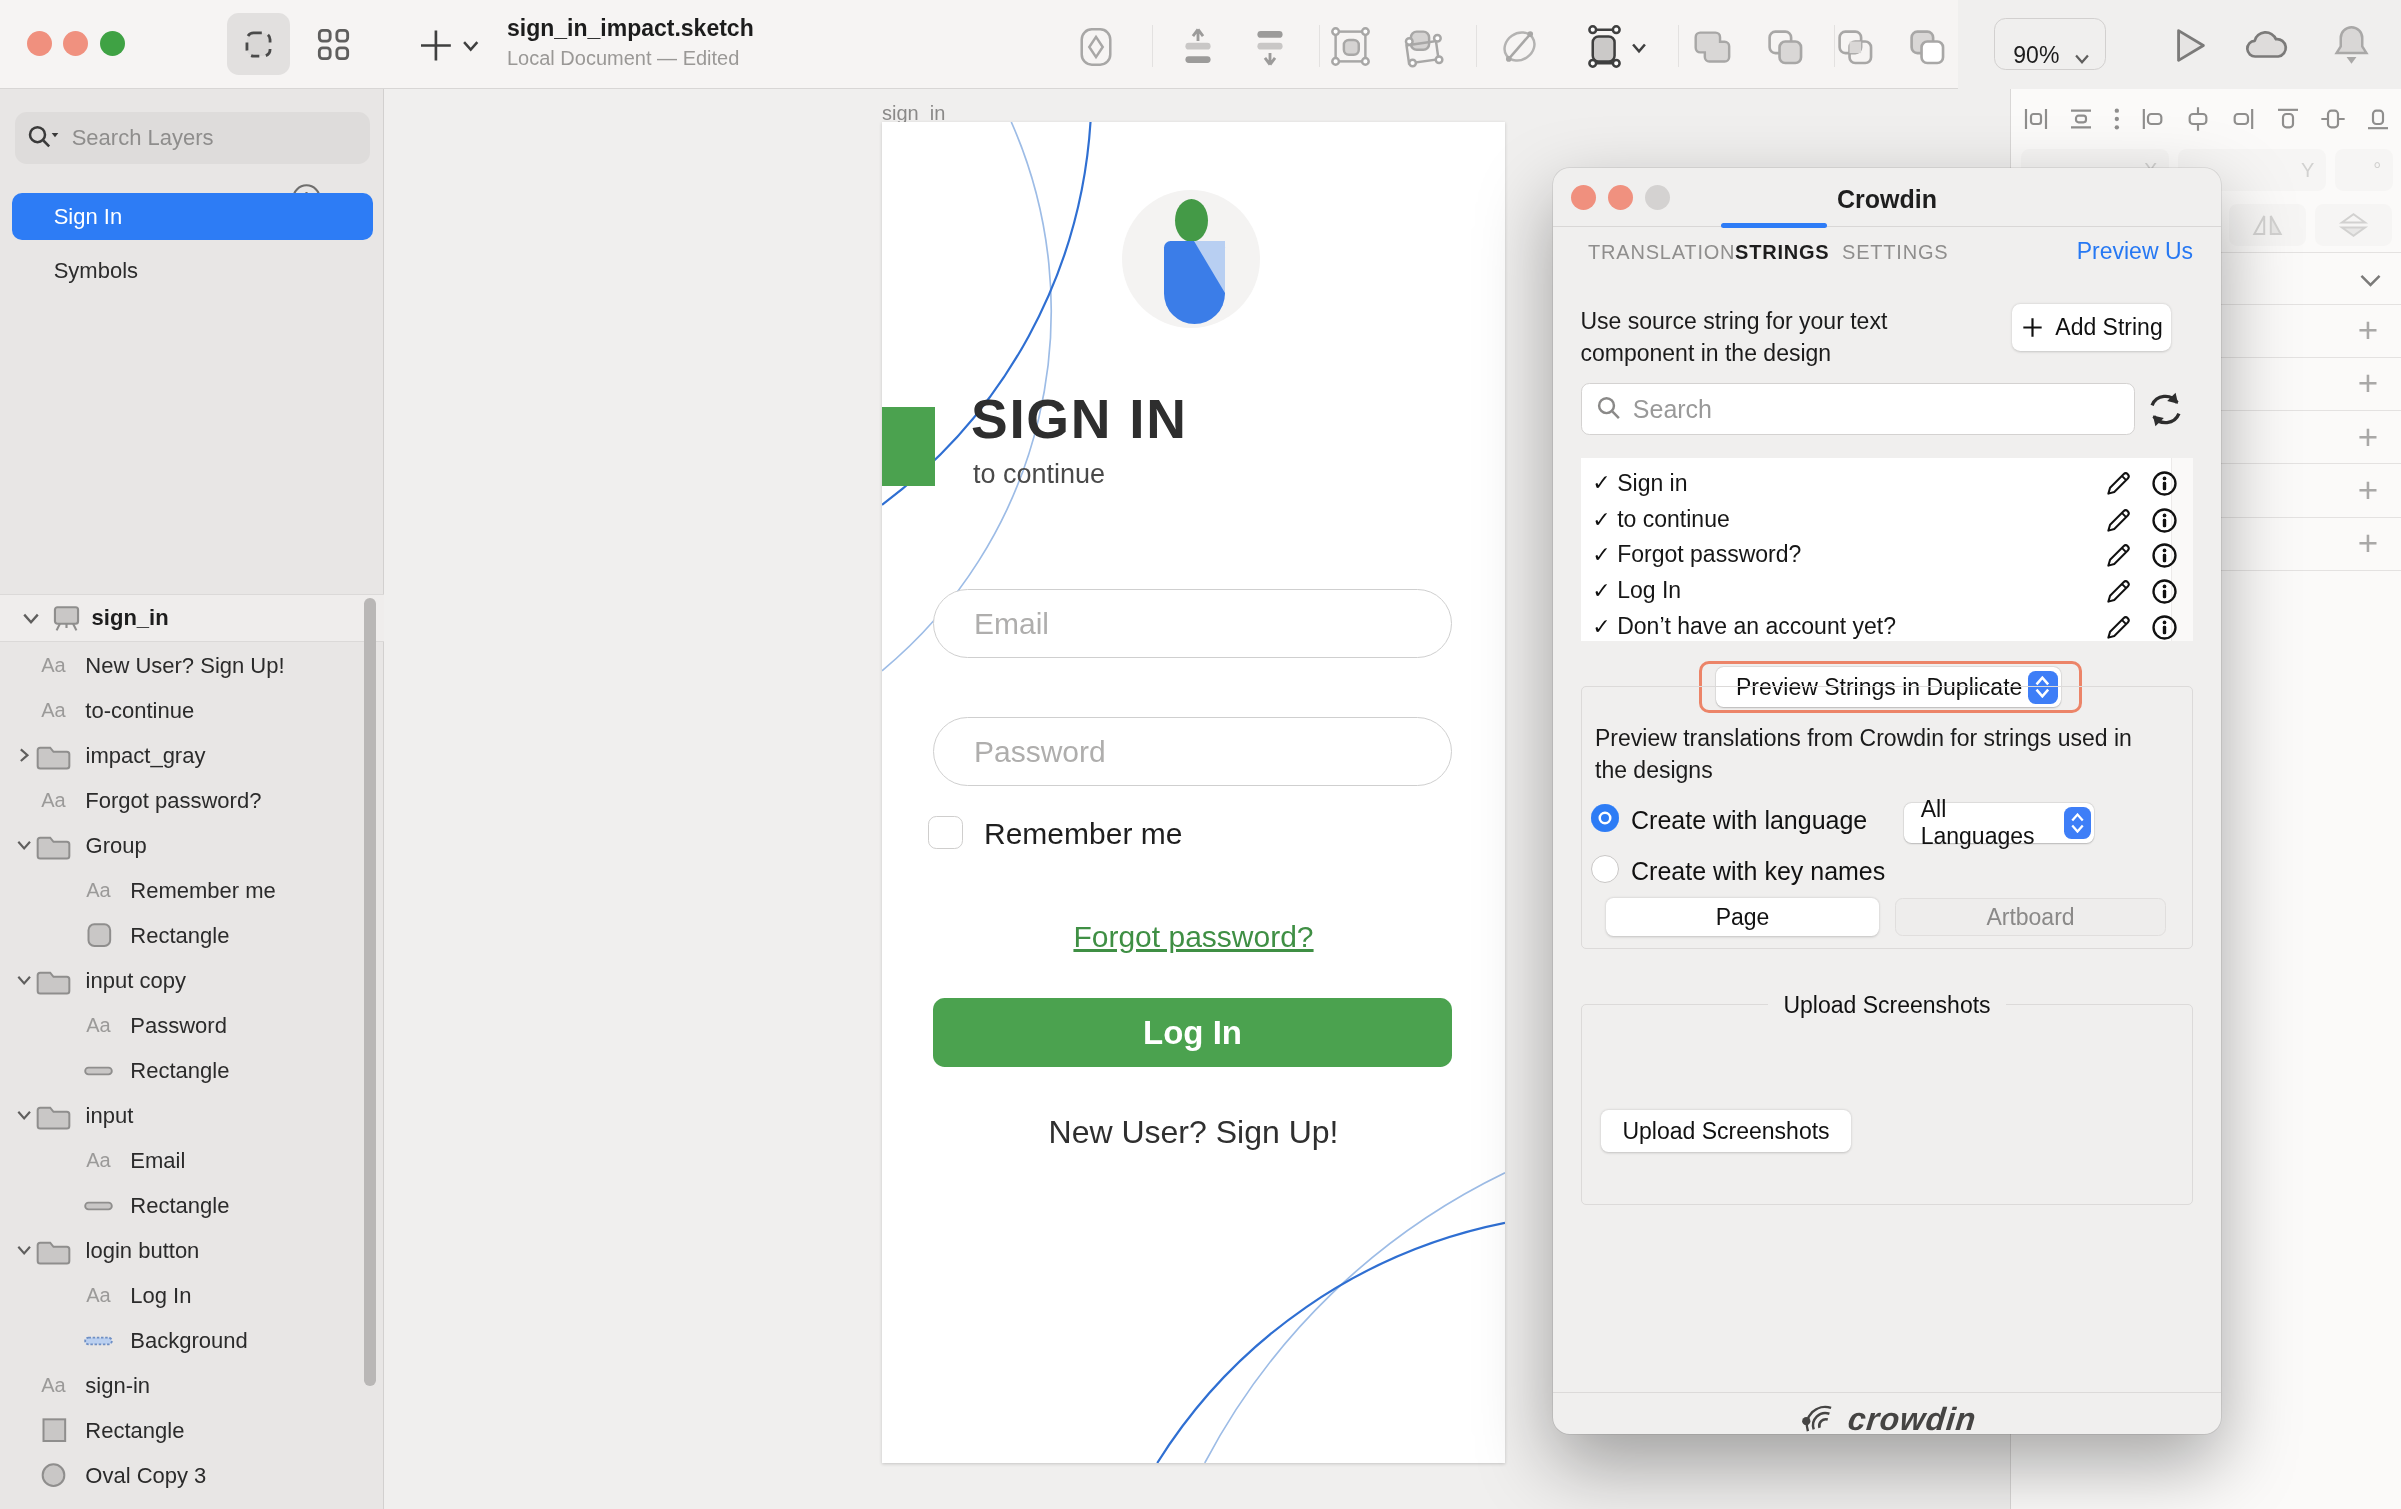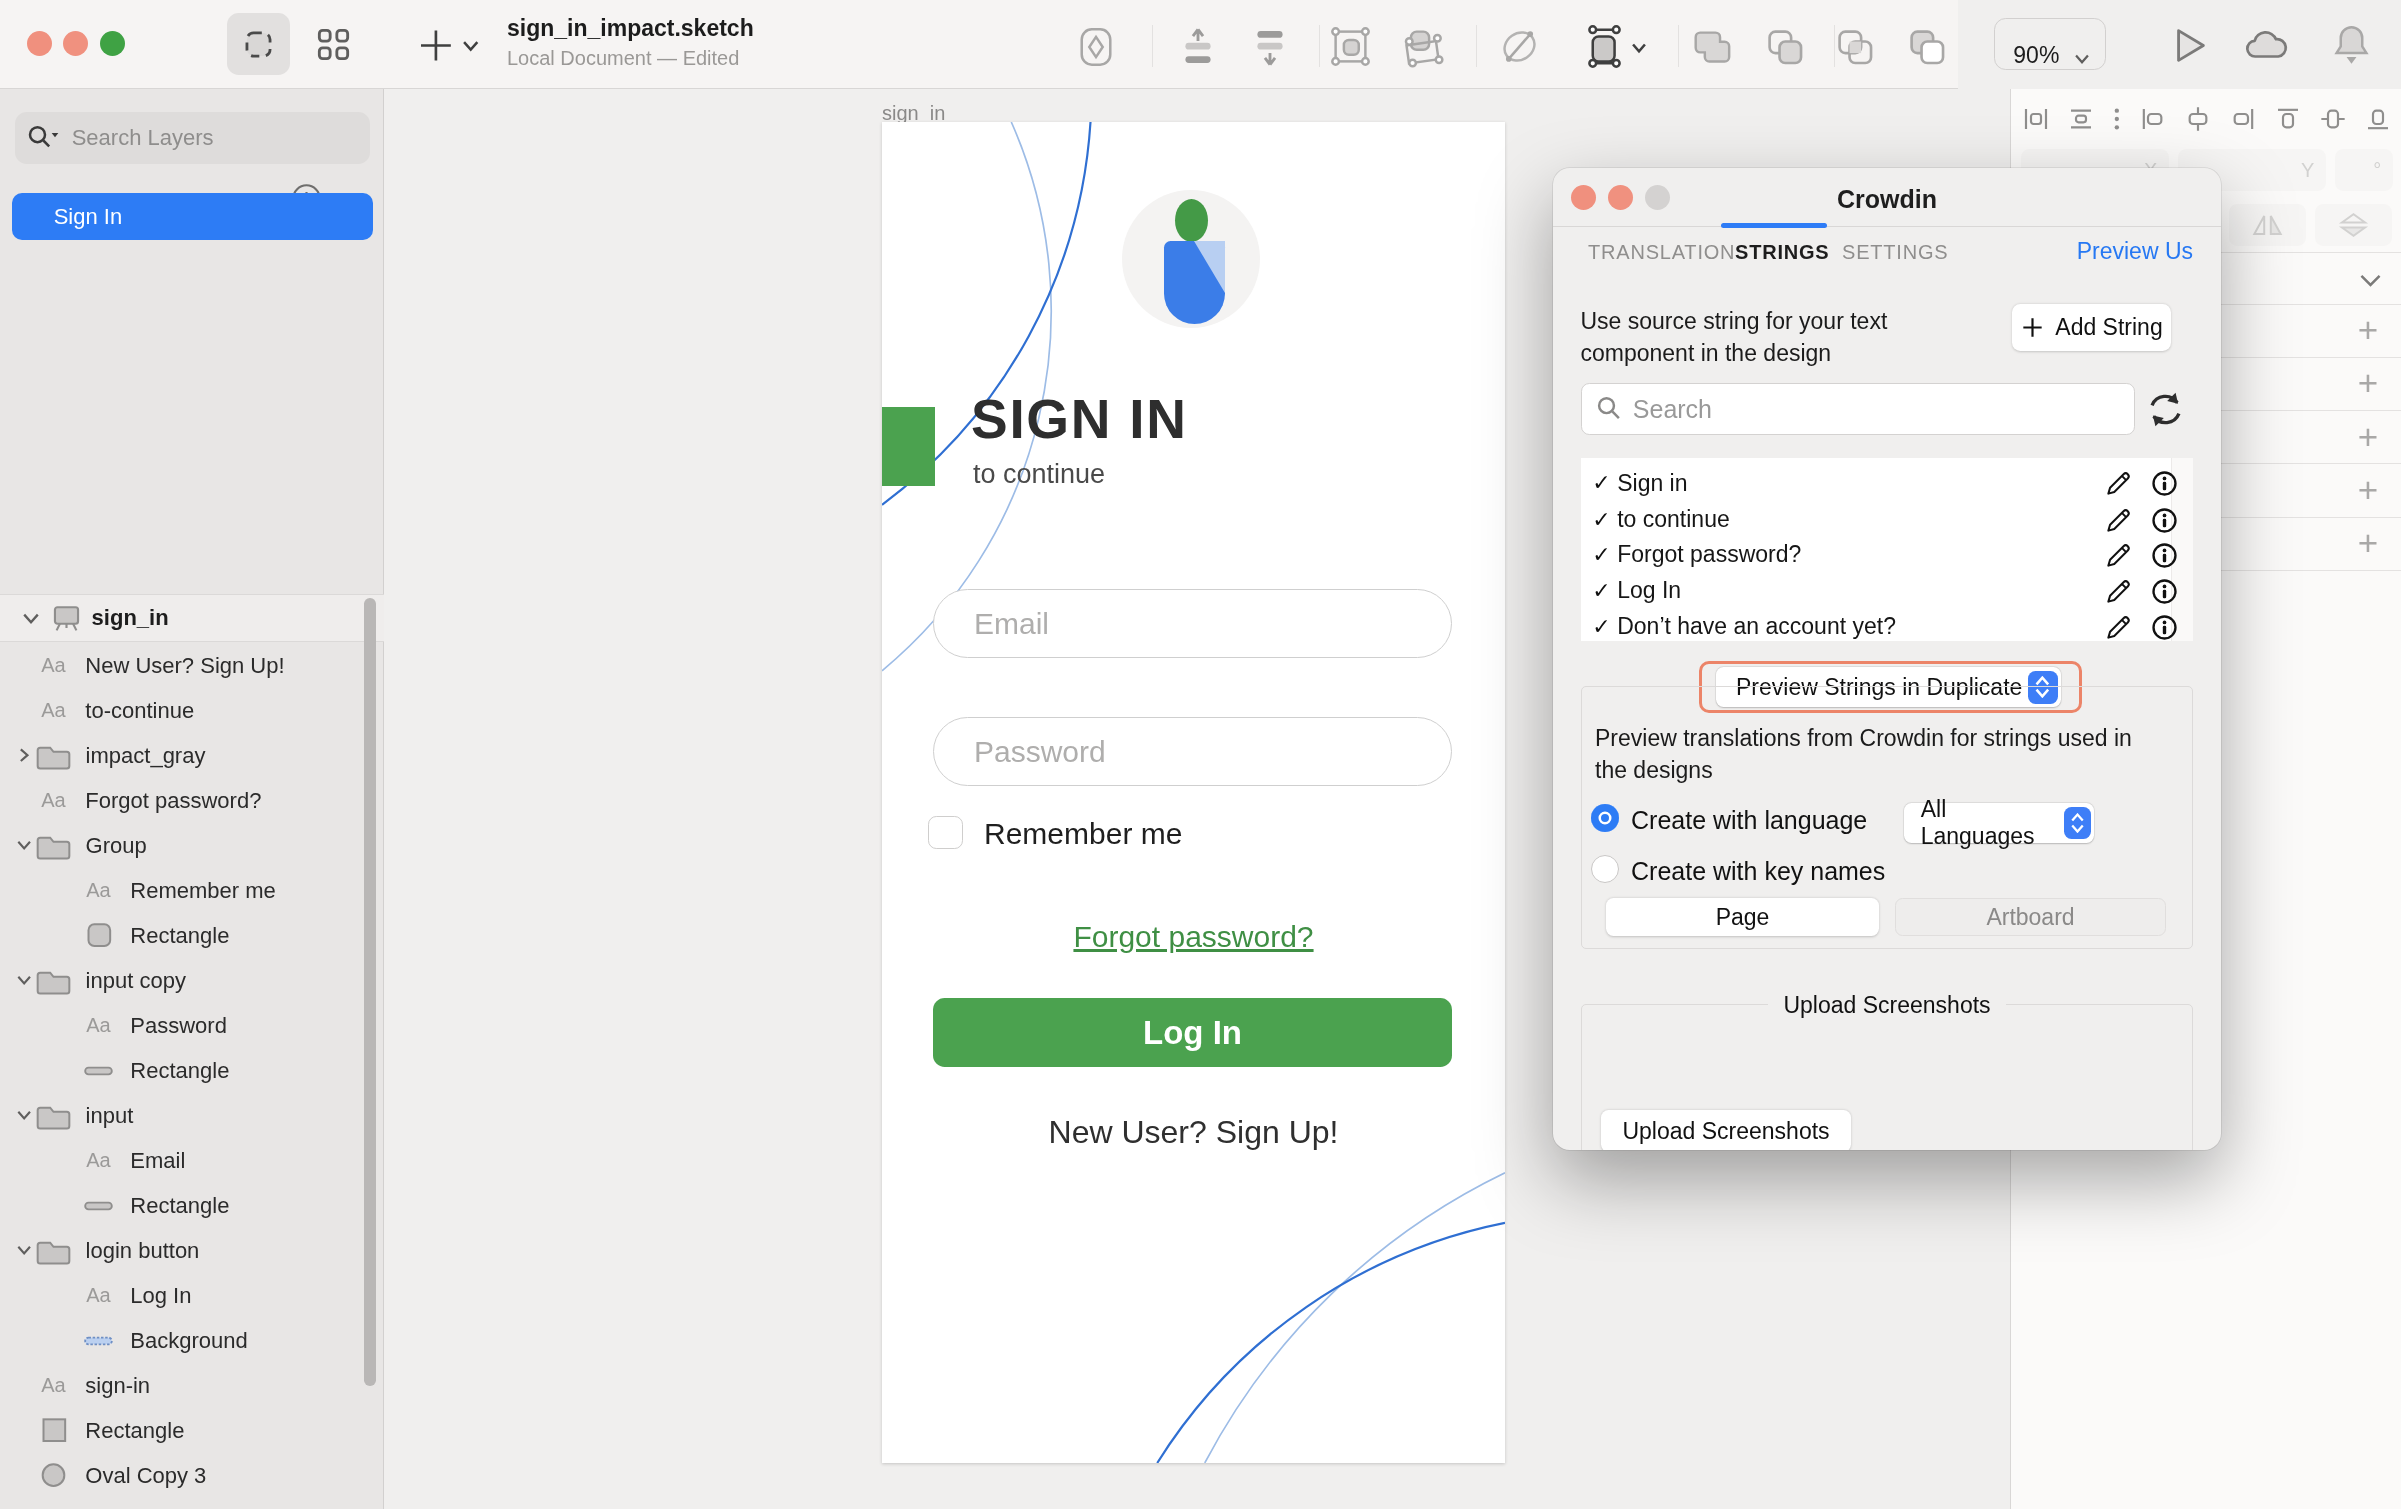--- a/index.html
+++ b/index.html
@@ -56,21 +56,21 @@
   
   #rightpanel { left:2010px; top:89px; width:392px; height:1420px; background:#FBFAF9; border-left:0.8px solid #D9D7D6; z-index:4; }
   .alignrow { left:10px; top:15px; width:372px; display:flex; justify-content:space-between; align-items:center; }
   .fade { opacity:.38; }
   .insp-box { position:absolute; height:42px; background:#EFEDEC; border-radius:8.3px; display:flex; align-items:center; justify-content:flex-end; }
   .insp-box i { font-style:normal; font-size:20px; color:#8f8e8d; margin-right:11.7px; }
   .rp-sep { position:absolute; left:0; width:392px; height:0.8px; background:#E4E2E1; }
   .plusrow { position:absolute; left:337px; width:40px; height:40px; display:flex; align-items:center; justify-content:center; color:#A9A8A7; font-size:35px; font-weight:200; }
 
   
-  #crowdin { left:1553px; top:168px; width:668px; height:982px; background:#F0EFEE; border-radius:16.7px; box-shadow:0 30px 75px rgba(0,0,0,.34), 0 0 0 0.8px rgba(0,0,0,.10); z-index:10; overflow:hidden; }
+  #crowdin { left:1553px; top:168px; width:668px; height:1266px; background:#F0EFEE; border-radius:16.7px; box-shadow:0 30px 75px rgba(0,0,0,.34), 0 0 0 0.8px rgba(0,0,0,.10); z-index:10; overflow:hidden; }
   #cw-titlebar { left:0; top:0; width:668px; height:59px; border-bottom:1.7px solid #D9D7D6; }
   #cw-title { left:0; top:16.7px; width:668px; text-align:center; font-size:25px; font-weight:bold; color:#1e1e1e; }
   #cw-tabind { left:168px; top:55px; width:106px; height:5px; background:#2E7CF6; border-radius:2.5px; }
   .cw-tab { top:73px; font-size:20px; letter-spacing:0.8px; color:#8F8E8D; }
   #cw-contact { left:0; top:70px; width:640px; text-align:right; font-size:23px; color:#2678F3; }
   #cw-intro { left:27.5px; top:137px; width:392px; font-size:23px; line-height:32px; color:#1b1b1b; }
   #cw-addstr { left:459px; top:136px; width:159px; height:47px; background:#fff; border-radius:8.3px; box-shadow:0 0.8px 2.5px rgba(0,0,0,.18); display:flex; align-items:center; justify-content:center; font-size:23px; color:#111; }
   #cw-search { left:27.5px; top:215px; width:554px; height:52px; background:#fff; border:1.7px solid #D4D2D1; border-radius:8.3px; display:flex; align-items:center; }
   #cw-search span { font-size:25px; color:#999; margin-left:10px; }
   #cw-list { left:27.5px; top:290px; width:612px; height:183px; background:#fff; }
@@ -291,20 +291,23 @@
   </div>
   <div class="abs" style="left:339px;top:98px;">
     <svg width="27" height="23" viewBox="0 0 32 28">
         <path d="M8 10 l8 9 8-9" fill="none" stroke="#6f6e6d" stroke-width="2.8"></path>
       </svg>
   </div>
 
   <div class="abs page-row" style="top: 104px; background: rgb(45, 124, 245);">
     <span style="color: rgb(255, 255, 255);">Sign In</span>
   </div>
+  <div class="abs page-row" style="top: 158px; background: transparent;">
+    <span style="color: rgb(44, 44, 44);">Symbols</span>
+  </div>
 
   <div class="abs lay-hd">
     <svg width="22" height="22" viewBox="0 0 26 26" style="margin-left:20px;flex:none;">
         <path d="M5 9 l8 9 8-9" fill="none" stroke="#5f5e5d" stroke-width="2.8"></path>
       </svg>
     <svg width="33" height="30" viewBox="0 0 40 36" style="margin-left:8.3px;flex:none;">
         <rect x="6" y="5" width="28" height="20" rx="3" fill="#C9C7C6" stroke="#8f8e8d" stroke-width="2.6"></rect>
         <path d="M12 25 l-4 8 M28 25 l4 8 M20 25 v5" stroke="#8f8e8d" stroke-width="2.6" fill="none"></path>
       </svg>
     <b>sign_in</b>

